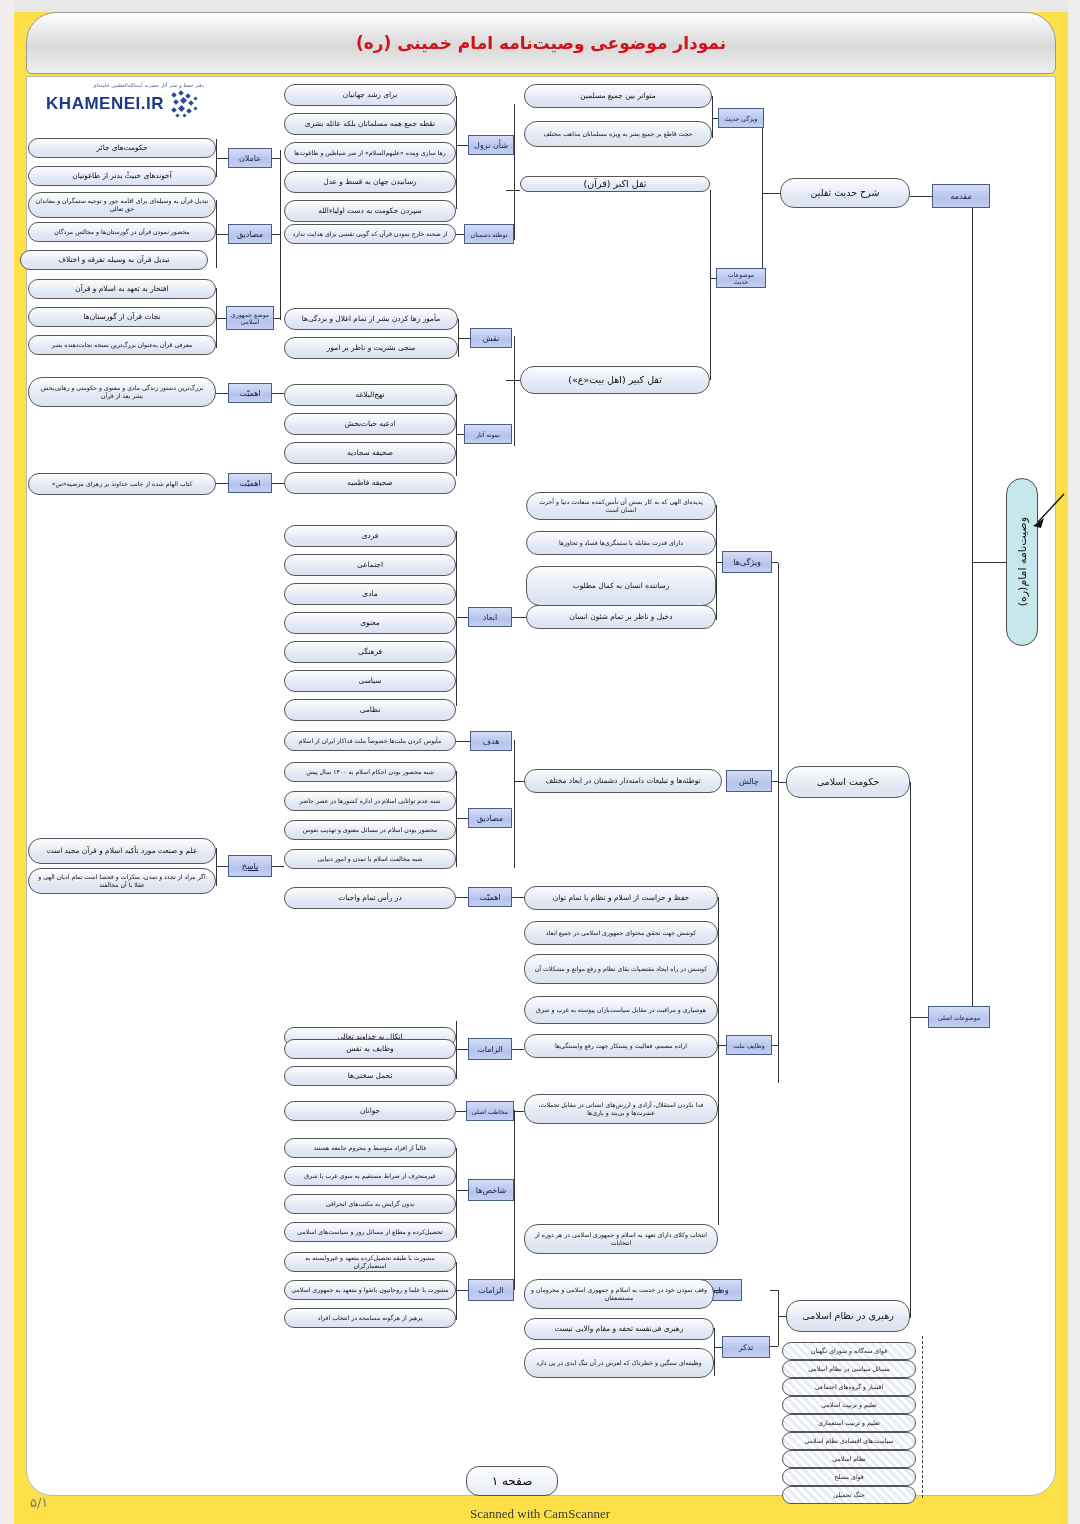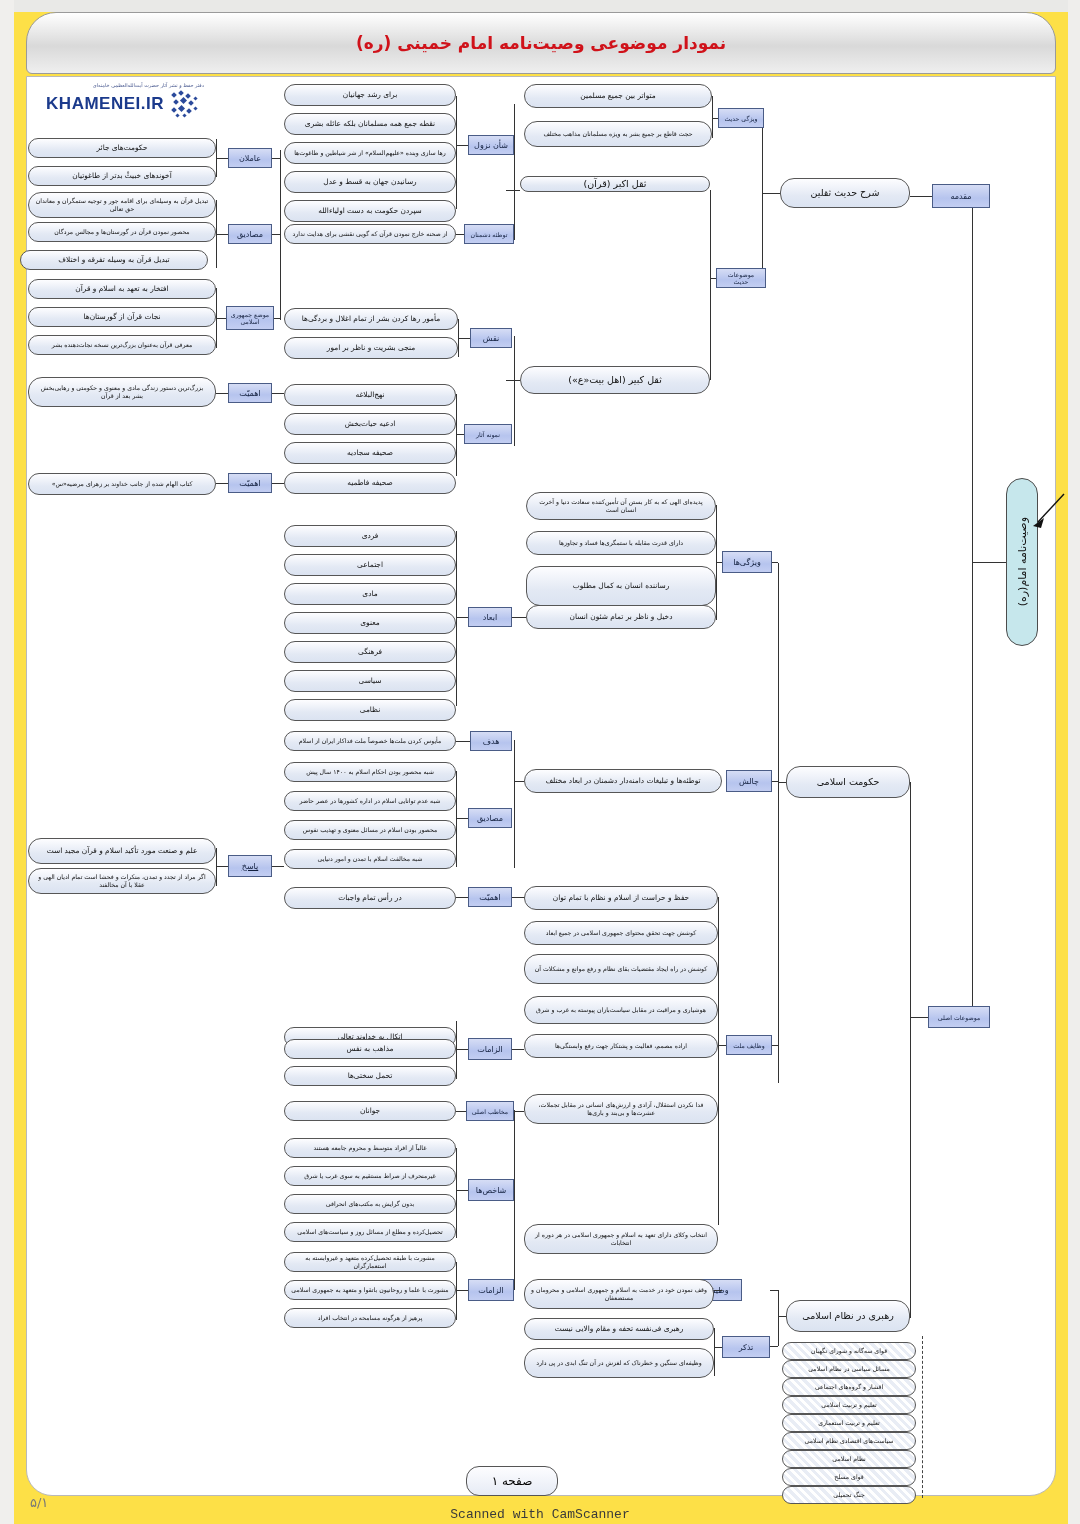--- a/index.html
+++ b/index.html
@@ -146,21 +146,21 @@
 
   
   .arrow { position: absolute; }
 
   
   .scan-footer {
     position: absolute;
     left: 0; bottom: 2px; width: 1080px;
     text-align: center;
     font-size: 13px; color: #3a3a3a;
-    font-family: Liberation Mono, monospace;
+    font-family: Liberation Serif, serif;
   }
   .corner-num {
     position: absolute; left: 30px; bottom: 14px;
     font-size: 13px; color: #777;
   }
 </style>
 </head>
 <body>
 
 <div id="page">
@@ -529,21 +529,21 @@
   <div class="key" style="left:468px; top:1038px; width:44px; height:22px;">
     <span>الزامات</span>
   </div>
   <div class="h" style="left:512px; top:1049px; width:12px;"></div>
   <div class="h" style="left:456px; top:1049px; width:12px;"></div>
   <div class="v" style="left:456px; top:1021px; height:58px;"></div>
   <div class="node sm" style="left:284px; top:1011px; width:172px; height:20px;margin-top:16px;">
     <span>اتکال به خداوند تعالی</span>
   </div>
   <div class="node sm" style="left:284px; top:1039px; width:172px; height:20px;">
-    <span>مذاهب به نفس</span>
+    <span>وظایف به نفس</span>
   </div>
   <div class="node sm" style="left:284px; top:1066px; width:172px; height:20px;">
     <span>تحمل سختی‌ها</span>
   </div>
 
   <div class="key tiny" style="left:466px; top:1101px; width:48px; height:20px;">
     <span>مخاطب اصلی</span>
   </div>
   <div class="h" style="left:514px; top:1111px; width:10px;"></div>
   <div class="h" style="left:456px; top:1111px; width:10px;"></div>

